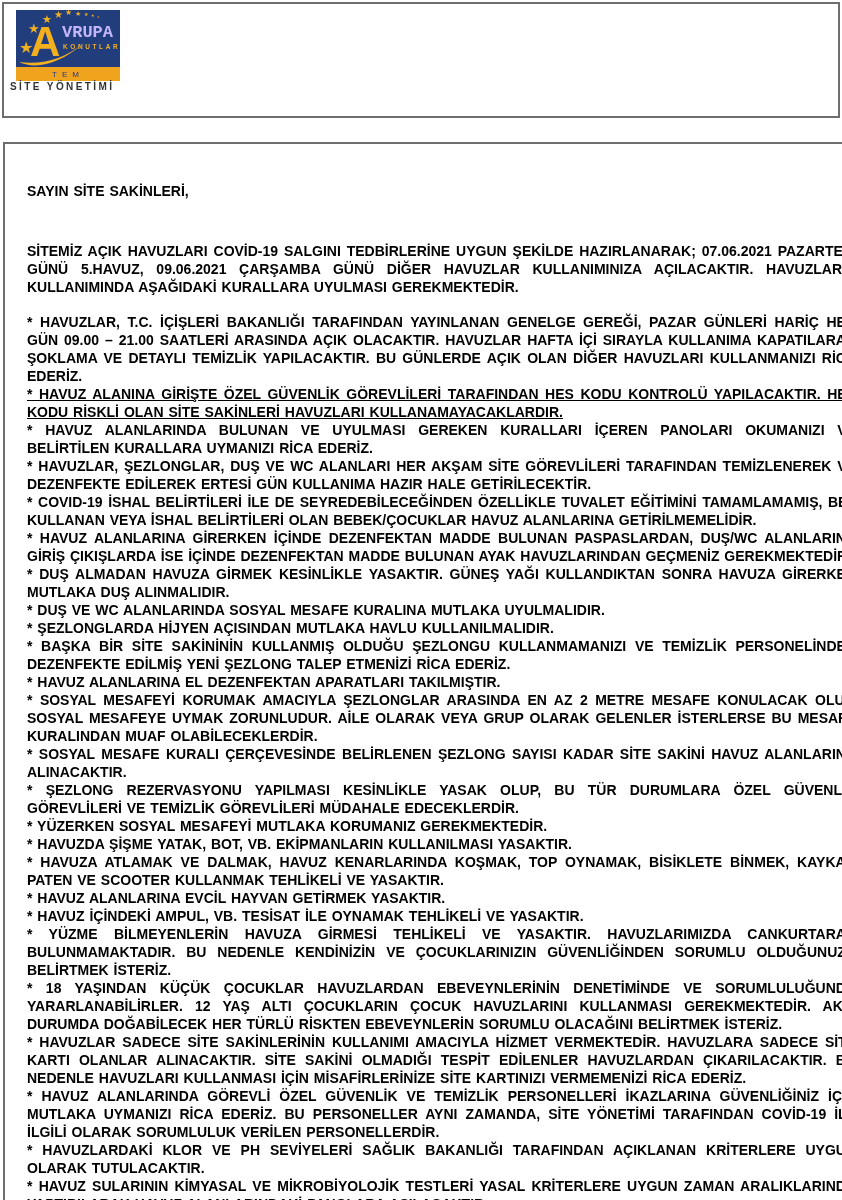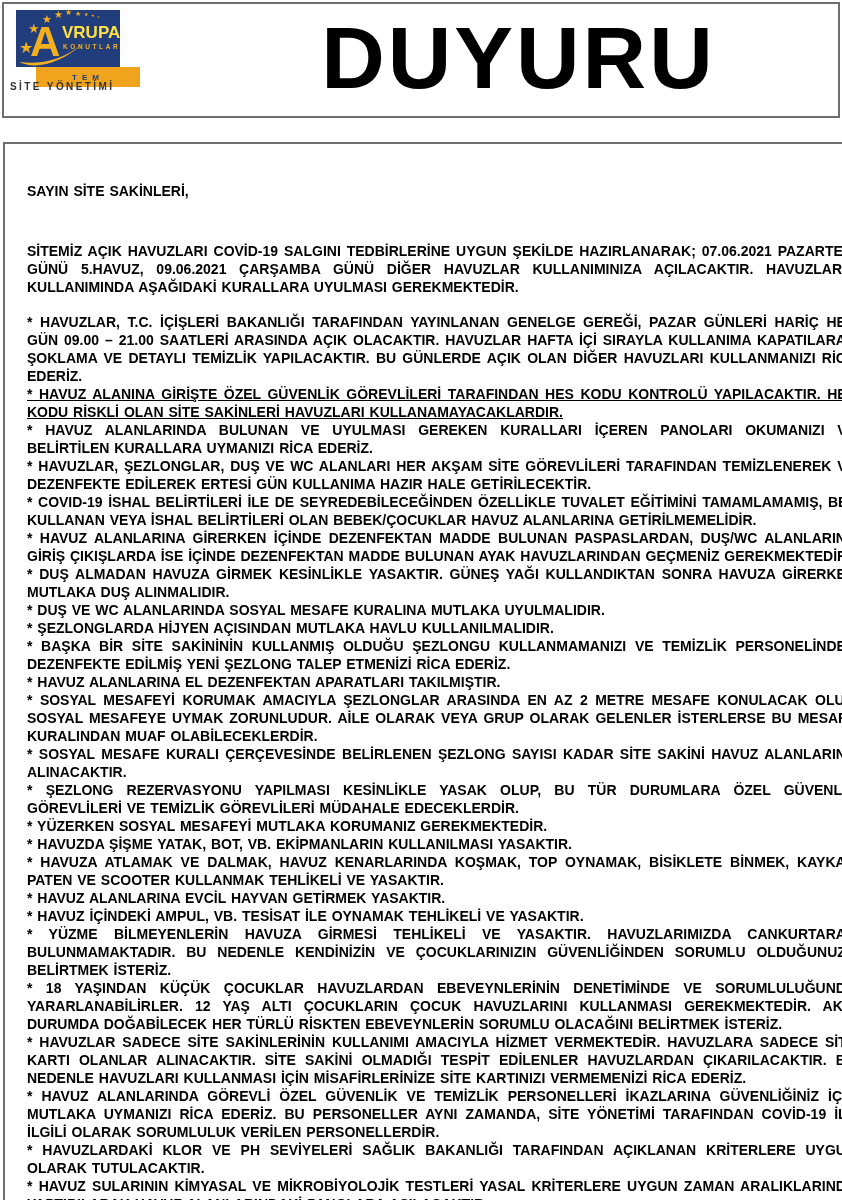--- a/index.html
+++ b/index.html
@@ -30,31 +30,31 @@
   .s7 { left:68px; top:2px;  font-size:5px; }
   .s8 { left:75px; top:4px;  font-size:4px; }
   .s9 { left:81px; top:6px;  font-size:3px; }
   .logo-a {
     position:absolute; left:14px; top:8px;
     font-size:42px; font-weight:900; color:#f2b01f; letter-spacing:-2px;
   }
   .logo-swoosh { position:absolute; left:2px; top:30px; }
   .logo-vrupa {
     position:absolute; left:46px; top:13px;
-    font-size:17px; font-weight:900; color:#fde047; letter-spacing:0px; white-space:nowrap;
+    font-size:17px; font-weight:900; color:#c4b5fd; letter-spacing:0px; white-space:nowrap;font-family:Liberation Mono, monospace;
   }
   .logo-konutlari {
     position:absolute; left:47px; top:33px;
     font-size:6.5px; font-weight:bold; color:#f2b01f; letter-spacing:2.6px; white-space:nowrap;
   }
   .tem-band {
-    position:absolute; left:12px; top:63px; width:104px; height:20px;
+    position:absolute; left:12px; top:63px; width:104px; height:14px;
     background:#f0a31d; color:#223d7c;
-    font-size:8px; font-weight:bold; letter-spacing:5px;
-    display:flex; align-items:center; justify-content:center;margin-left:20px;
+    font-size:8px; font-weight:normal; letter-spacing:5px;
+    display:flex; align-items:center; justify-content:center;
   }
   .site-caption {
     position:absolute; left:6px; top:77px; width:116px;
     font-size:10px; font-weight:bold; letter-spacing:2.4px; color:#333;
     white-space:nowrap;
   }
   .title-wrap { flex:1; display:flex; align-items:center; justify-content:center; }
   .page-title {
     font-size:88px; font-weight:900; letter-spacing:3px;
     line-height:1; transform:translateY(-2px);
@@ -93,23 +93,20 @@
       <svg class="logo-swoosh" width="68" height="28" viewBox="0 0 68 28">
         <path d="M1,22 C18,30 42,24 66,3 C45,20 22,25 1,22 Z" fill="#f2b01f"></path>
       </svg>
       <span class="logo-a">A</span>
       <span class="logo-vrupa"><span>VRUPA</span></span>
       <span class="logo-konutlari">KONUTLARI</span>
     </div>
     <div class="tem-band">TEM</div>
     <div class="site-caption">SİTE YÖNETİMİ</div>
   </div>
-  <div class="title-wrap">
-    <div class="page-title">DUYURU</div>
-  </div>
 </div>
 
 <div class="content-box">
   <p class="body-text salutation">SAYIN SİTE SAKİNLERİ,</p>
   <p class="body-text intro">SİTEMİZ AÇIK HAVUZLARI COVİD-19 SALGINI TEDBİRLERİNE UYGUN ŞEKİLDE HAZIRLANARAK; 07.06.2021 PAZARTESİ GÜNÜ 5.HAVUZ, 09.06.2021 ÇARŞAMBA GÜNÜ DİĞER HAVUZLAR KULLANIMINIZA AÇILACAKTIR. HAVUZLARIN KULLANIMINDA AŞAĞIDAKİ KURALLARA UYULMASI GEREKMEKTEDİR.</p>
 
   <div>
       <p class="rule">* HAVUZLAR, T.C. İÇİŞLERİ BAKANLIĞI TARAFINDAN YAYINLANAN GENELGE GEREĞİ, PAZAR GÜNLERİ HARİÇ HER GÜN 09.00 – 21.00 SAATLERİ ARASINDA AÇIK OLACAKTIR. HAVUZLAR HAFTA İÇİ SIRAYLA KULLANIMA KAPATILARAK ŞOKLAMA VE DETAYLI TEMİZLİK YAPILACAKTIR. BU GÜNLERDE AÇIK OLAN DİĞER HAVUZLARI KULLANMANIZI RİCA EDERİZ.</p>
       <p class="rule underlined">* HAVUZ ALANINA GİRİŞTE ÖZEL GÜVENLİK GÖREVLİLERİ TARAFINDAN HES KODU KONTROLÜ YAPILACAKTIR. HES KODU RİSKLİ OLAN SİTE SAKİNLERİ HAVUZLARI KULLANAMAYACAKLARDIR.</p>
       <p class="rule">* HAVUZ ALANLARINDA BULUNAN VE UYULMASI GEREKEN KURALLARI İÇEREN PANOLARI OKUMANIZI VE BELİRTİLEN KURALLARA UYMANIZI RİCA EDERİZ.</p>

